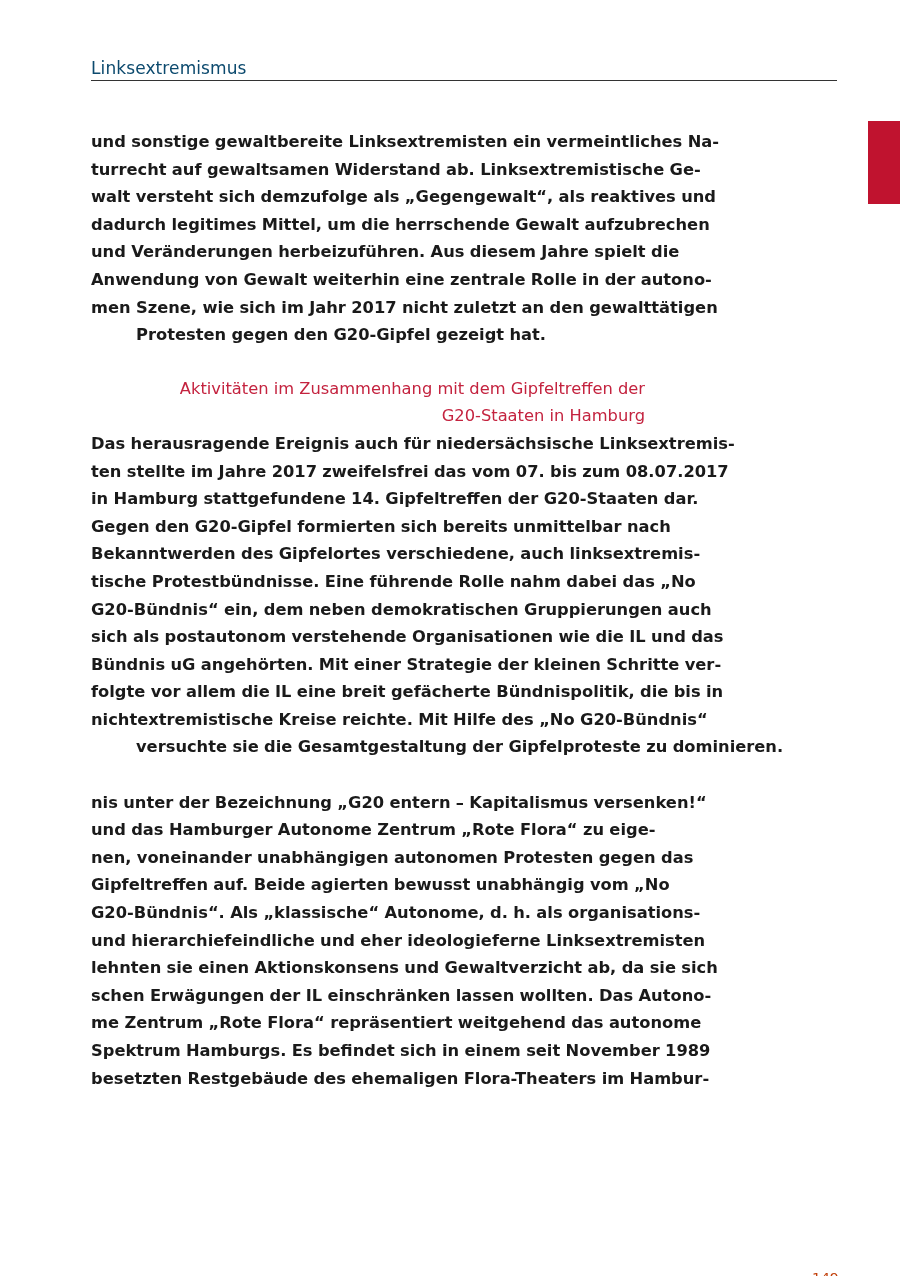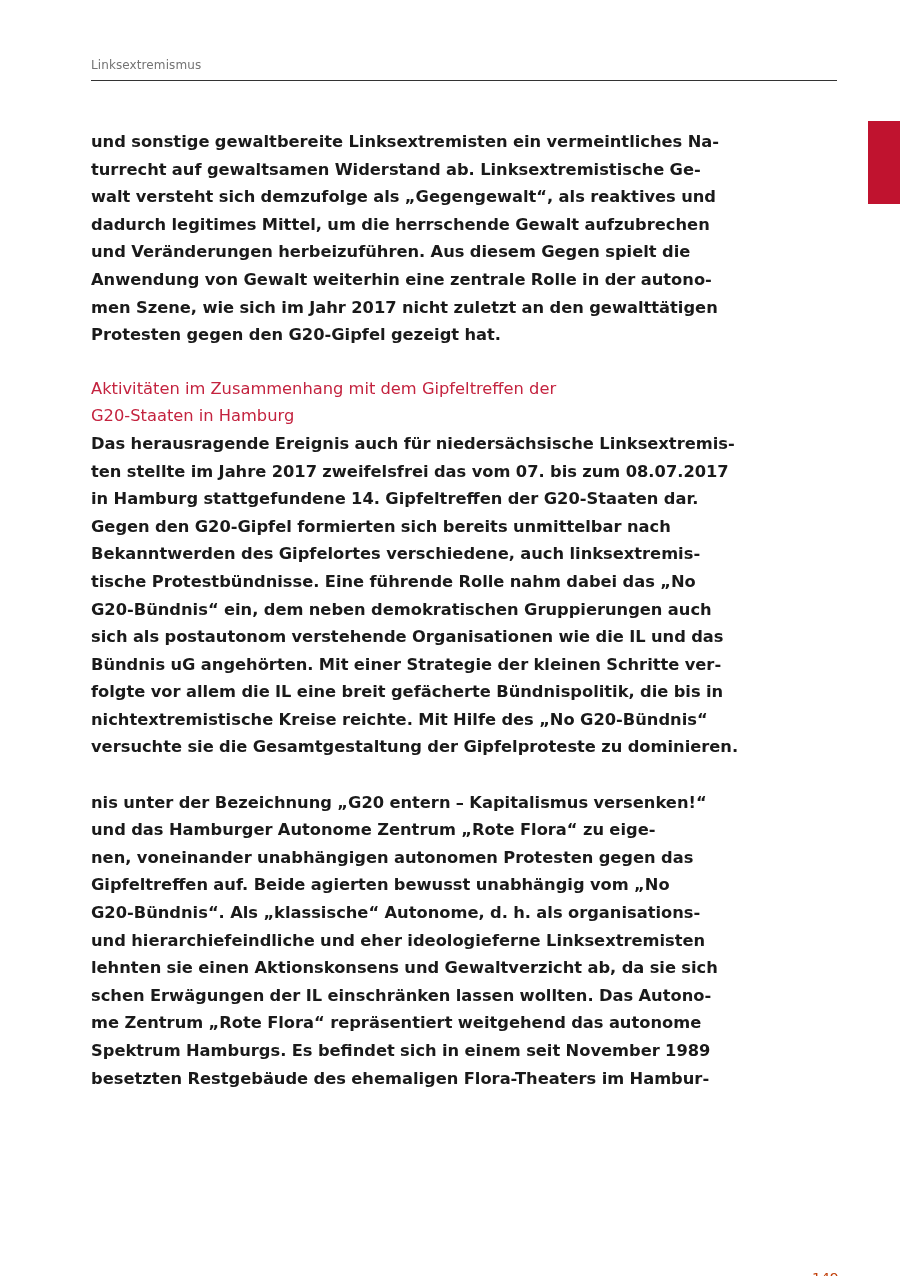--- a/index.html
+++ b/index.html
@@ -12,23 +12,23 @@
     height: 1276px;
     position: relative;
     overflow: hidden;
     font-family: "DejaVu Sans", sans-serif;
     color: #1a1a1a;
   }
   .running-head {
     position: absolute;
     left: 91px;
     top: 58px;
-    font-size: 12px;
+    font-size: 17px;
     letter-spacing: 0.1px;
-    color: #737373;
+    color: #0c4a6e;
   }
   .head-rule {
     position: absolute;
     left: 91px;
     top: 80px;
     width: 746px;
     height: 1px;
     background: #333;
   }
   .thumb-tab {
@@ -55,29 +55,30 @@
     font-weight: bold;
   }
   .para .ln {
     display: block;
     text-align: justify;
     text-align-last: justify;
     white-space: nowrap;
   }
   .para .ln.last {
     text-align-last: left;
+    margin-left: 45px;
   }
   .heading {
     margin: 26px 0 0 0;
     font-size: 16.3px;
     line-height: 27.6px;
     color: #c4233f;
     font-weight: normal;
   }
-  .heading .ln { display: block; white-space: nowrap; }
+  .heading .ln { display: block; white-space: nowrap; text-align: right; }
   .gap { height: 27.6px; }
   .page-number {
     position: absolute;
     left: 812px;
     top: 1270px;
     font-size: 14px;
     color: #c2410c;
   }
 </style>
 </head>
@@ -86,21 +87,21 @@
 <div class="running-head">Linksextremismus</div>
 <div class="head-rule"></div>
 <div class="thumb-tab"></div>
 
 <div class="body-text">
   <p class="para">
     <span class="ln">und sonstige gewaltbereite Linksextremisten ein vermeintliches Na-</span>
     <span class="ln">turrecht auf gewaltsamen Widerstand ab. Linksextremistische Ge-</span>
     <span class="ln">walt versteht sich demzufolge als „Gegengewalt“, als reaktives und</span>
     <span class="ln">dadurch legitimes Mittel, um die herrschende Gewalt aufzubrechen</span>
-    <span class="ln">und Veränderungen herbeizuführen. Aus diesem Gegen spielt die</span>
+    <span class="ln">und Veränderungen herbeizuführen. Aus diesem Jahre spielt die</span>
     <span class="ln">Anwendung von Gewalt weiterhin eine zentrale Rolle in der autono-</span>
     <span class="ln">men Szene, wie sich im Jahr 2017 nicht zuletzt an den gewalttätigen</span>
     <span class="ln last">Protesten gegen den G20-Gipfel gezeigt hat.</span>
   </p>
 
   <h2 class="heading">
     <span class="ln">Aktivitäten im Zusammenhang mit dem Gipfeltreffen der</span>
     <span class="ln">G20-Staaten in Hamburg</span>
   </h2>
 

